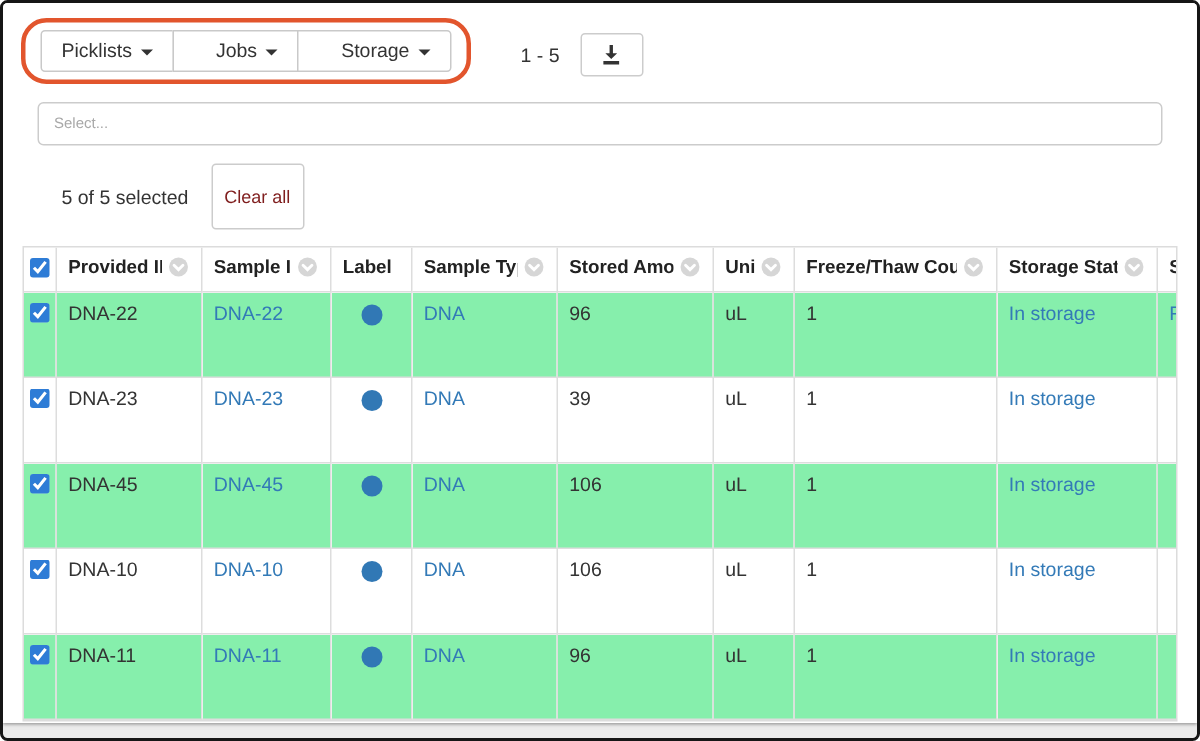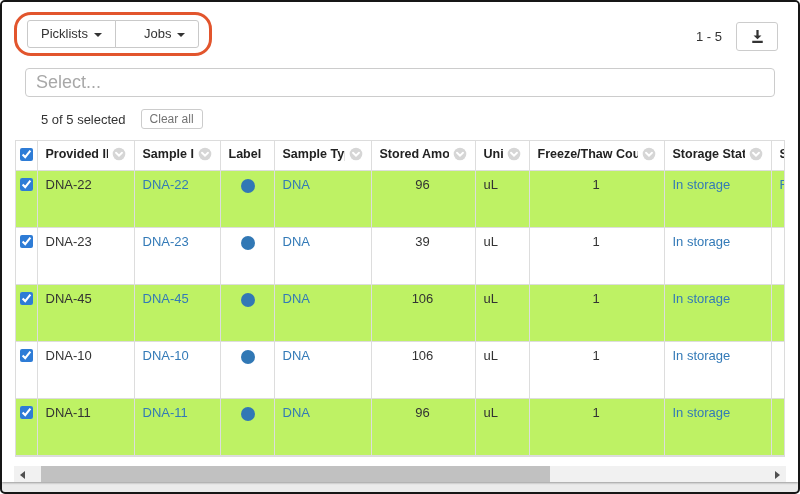--- a/index.html
+++ b/index.html
@@ -1,51 +1,51 @@
 <!DOCTYPE html>
 <html><head>
 <meta charset="utf-8">
 <style>
   html,body{margin:0;padding:0;background:#fff;font-family:"Liberation Sans",sans-serif;}
   .screen{position:relative;width:800px;height:494px;box-sizing:border-box;border:2px solid #161616;border-radius:5px;background:#ebebeb;overflow:hidden;}
   .panel{background:#fff;height:480px;box-sizing:border-box;box-shadow:0 1px 2px rgba(0,0,0,.35);overflow:hidden;}
 
   
-  .toolbar{display:flex;align-items:flex-start;justify-content:space-between;padding:10px 20px 0 12px;}
+  .toolbar{display:flex;align-items:flex-start;justify-content:flex-start;padding:10px 20px 0 12px;}
   .oval{display:inline-block;border:3px solid #e2552d;border-radius:17px;padding:5px 10px;}
   .btn-group{display:inline-flex;}
   .btn{background:#fff;border:1px solid #c9c9c9;color:#333;font-size:13px;line-height:16px;padding:5px 13px;cursor:pointer;font-family:inherit;}
   .btn + .btn{margin-left:-1px;padding-left:28px;}
   .btn:first-child{border-radius:3px 0 0 3px;}
   .btn:last-child{border-radius:0 3px 3px 0;}
   .caret{display:inline-block;margin-left:6px;vertical-align:middle;width:0;height:0;border-left:4px solid transparent;border-right:4px solid transparent;border-top:4px solid #333;}
   .pager{display:flex;align-items:center;gap:14px;margin-top:10px;}
   .pager-text{font-size:13px;color:#333;margin-left:33px;}
   .export-btn{width:42px;height:29px;border:1px solid #ccc;border-radius:3px;background:#fff;display:flex;align-items:center;justify-content:center;cursor:pointer;}
 
   
   .select-row{padding:12px 23px 0 23px;}
-  .select-input{display:block;width:100%;box-sizing:border-box;height:29px;border:1px solid #ccc;border-radius:4px;padding:0 10px;font-size:18px;color:#333;font-family:inherit;outline:none;}
+  .select-input{display:block;width:100%;box-sizing:border-box;height:29px;border:1px solid #ccc;border-radius:4px;padding:0 10px;font-size:10px;color:#333;font-family:inherit;outline:none;}
   .select-input::placeholder{color:#a8a8a8;}
 
   
   .sel-row{padding:12px 23px 0 23px;display:flex;align-items:center;gap:15px;font-size:13px;color:#333;margin-left:16px;}
-  .clear-btn{font-size:12px;color:#737373;background:#fff;border:1px solid #ccc;border-radius:3px;padding:2px 8px;cursor:pointer;font-family:inherit;}
+  .clear-btn{font-size:12px;color:#7f1d1d;background:#fff;border:1px solid #ccc;border-radius:3px;padding:14px 8px;cursor:pointer;font-family:inherit;}
 
   
   .grid-wrap{margin:11px 13px 0 13px;border:1px solid #dcdcdc;overflow:hidden;}
   table{border-collapse:collapse;table-layout:fixed;width:885px;font-size:13px;color:#333;}
   th,td{border-right:1px solid #ddd;border-bottom:1px solid #ddd;padding:6px 8px;vertical-align:top;text-align:left;box-sizing:content-box;overflow:hidden;}
   th{font-weight:bold;font-size:12.5px;color:#222;height:17px;white-space:nowrap;}
   td{height:44px;}
-  tr.odd td{background:#bef264;}
+  tr.odd td{background:#86efac;}
   .th-flex{display:flex;align-items:center;justify-content:space-between;gap:4px;overflow:hidden;}
   .th-flex .lbl{white-space:nowrap;overflow:hidden;}
   .menu-ic{flex:0 0 auto;display:inline-flex;cursor:pointer;}
-  .al-r{text-align:center;padding-right:9px;}
+  .al-r{text-align:left;padding-right:9px;}
   .cell-sel{text-align:center;padding:6px 3px;}
   input[type=checkbox]{width:13px;height:13px;margin:1px 0 0 0;accent-color:#2e7cd6;cursor:pointer;}
   a.glink{color:#337ab7;text-decoration:none;cursor:pointer;white-space:nowrap;}
   .dot{display:inline-block;width:14px;height:14px;border-radius:50%;background:#3178b5;margin:2px 0 0 12px;}
 
   
   .hscroll{margin:9px 12px 0 12px;height:17px;display:flex;align-items:stretch;}
   .hs-arrow{width:17px;background:#f1f1f1;display:flex;align-items:center;justify-content:center;cursor:pointer;}
   .tri-left{width:0;height:0;border-top:4px solid transparent;border-bottom:4px solid transparent;border-right:5px solid #505050;}
   .tri-right{width:0;height:0;border-top:4px solid transparent;border-bottom:4px solid transparent;border-left:5px solid #505050;}
@@ -56,20 +56,21 @@
 <body>
 
 <div class="screen">
   <div class="panel">
 
     <div class="toolbar">
       <div class="oval">
         <div class="btn-group">
           <button class="btn"><span>Picklists</span><i class="caret"></i></button>
           <button class="btn"><span>Jobs</span><i class="caret"></i></button>
+          <button class="btn"><span>Storage</span><i class="caret"></i></button>
         </div>
       </div>
       <div class="pager">
         <span class="pager-text">1 - 5</span>
         <button class="export-btn">
           <span style="display:inline-flex;">
             <svg width="15" height="15" viewBox="0 0 16 16">
                 <path fill="#333" d="M6.8 1h2.4v5.9h3L8 11 3.8 6.9h3z"></path>
                 <path fill="#333" d="M2.4 12.4h11.2V15H2.4z"></path>
               </svg>

